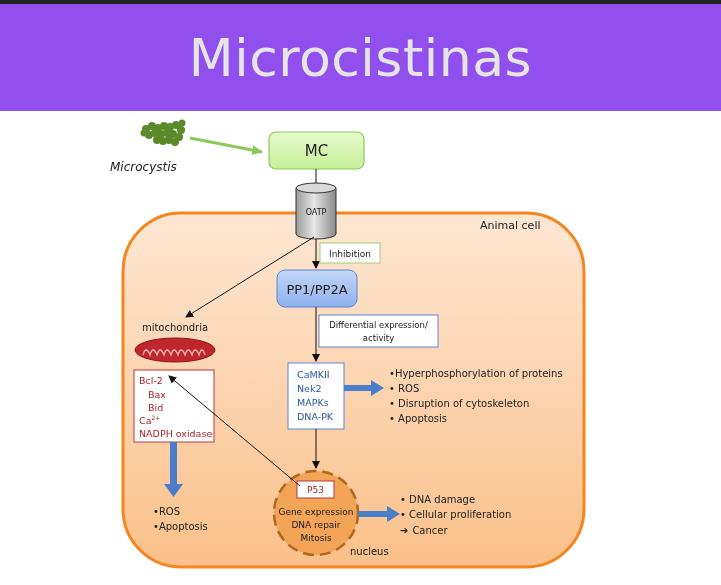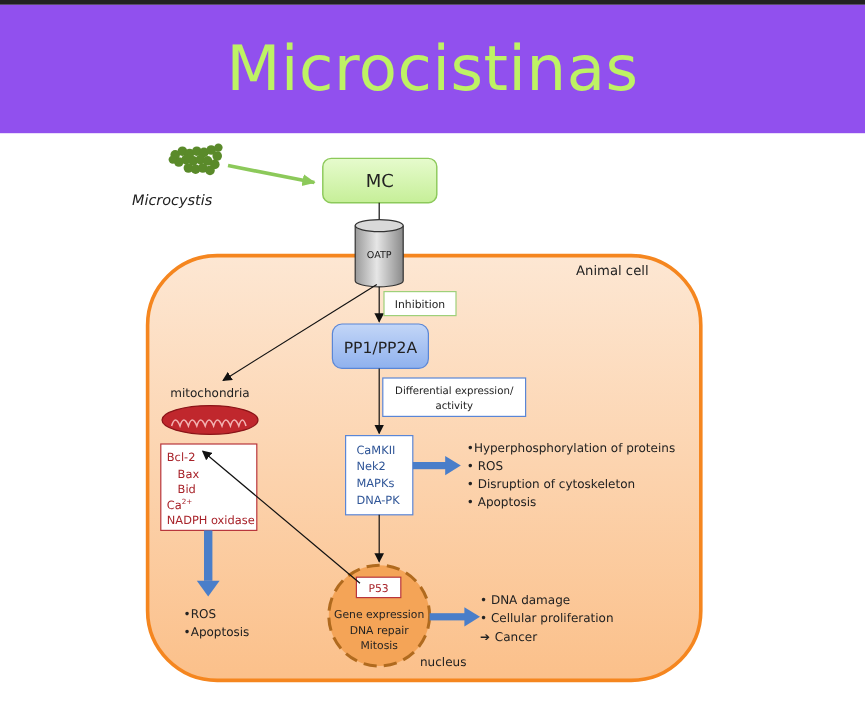--- a/index.html
+++ b/index.html
@@ -1,21 +1,21 @@
 <!DOCTYPE html>
 <html><head>
 <meta charset="utf-8">
 <style>
   html, body { margin: 0; padding: 0; }
   body { width: 721px; height: 585px; background: #ffffff; position: relative; overflow: hidden;
          font-family: "DejaVu Sans", sans-serif; }
   .topbar { position: absolute; left: 0; top: 0; width: 721px; height: 4px; background: #222222; }
   .header { position: absolute; left: 0; top: 4px; width: 721px; height: 107px; background: #9150ee;
             display: flex; align-items: center; justify-content: center; }
-  .header h1 { margin: 0; color: #bef264; font-family: "DejaVu Sans", sans-serif; font-weight: 400;
+  .header h1 { margin: 0; color: #e5e5e5; font-family: "DejaVu Sans", sans-serif; font-weight: 400;
                font-size: 52px; letter-spacing: 0.5px; }
   svg#diagram { position: absolute; left: 0; top: 0; }
   .lbl { font-family: "DejaVu Sans", sans-serif; fill: #222; }
 </style>
 </head>
 <body>
 
 <div class="topbar"></div>
 <div class="header">
   <h1>Microcistinas</h1>

